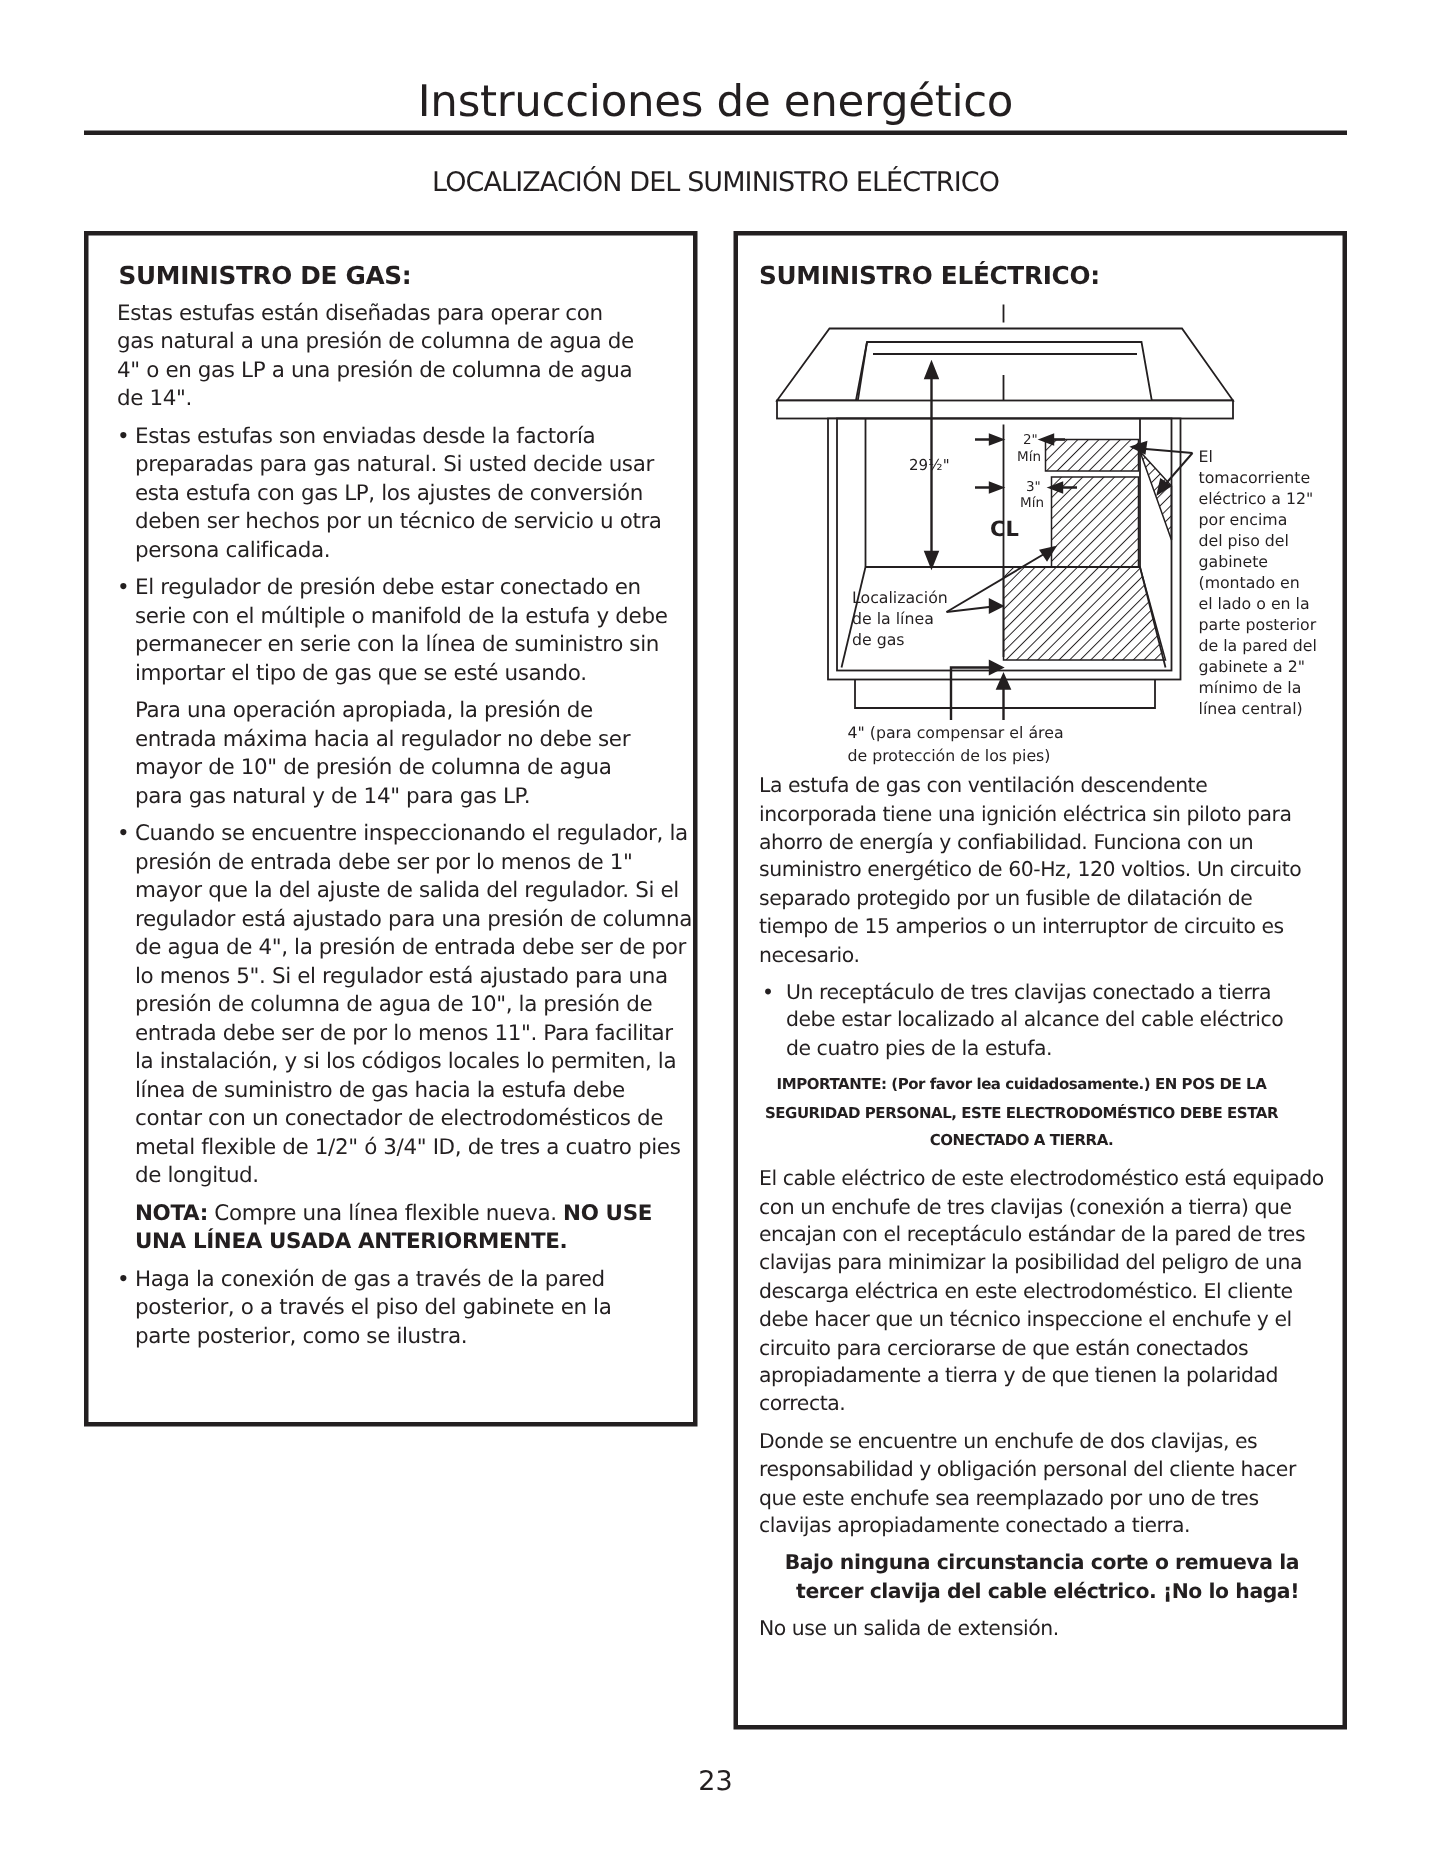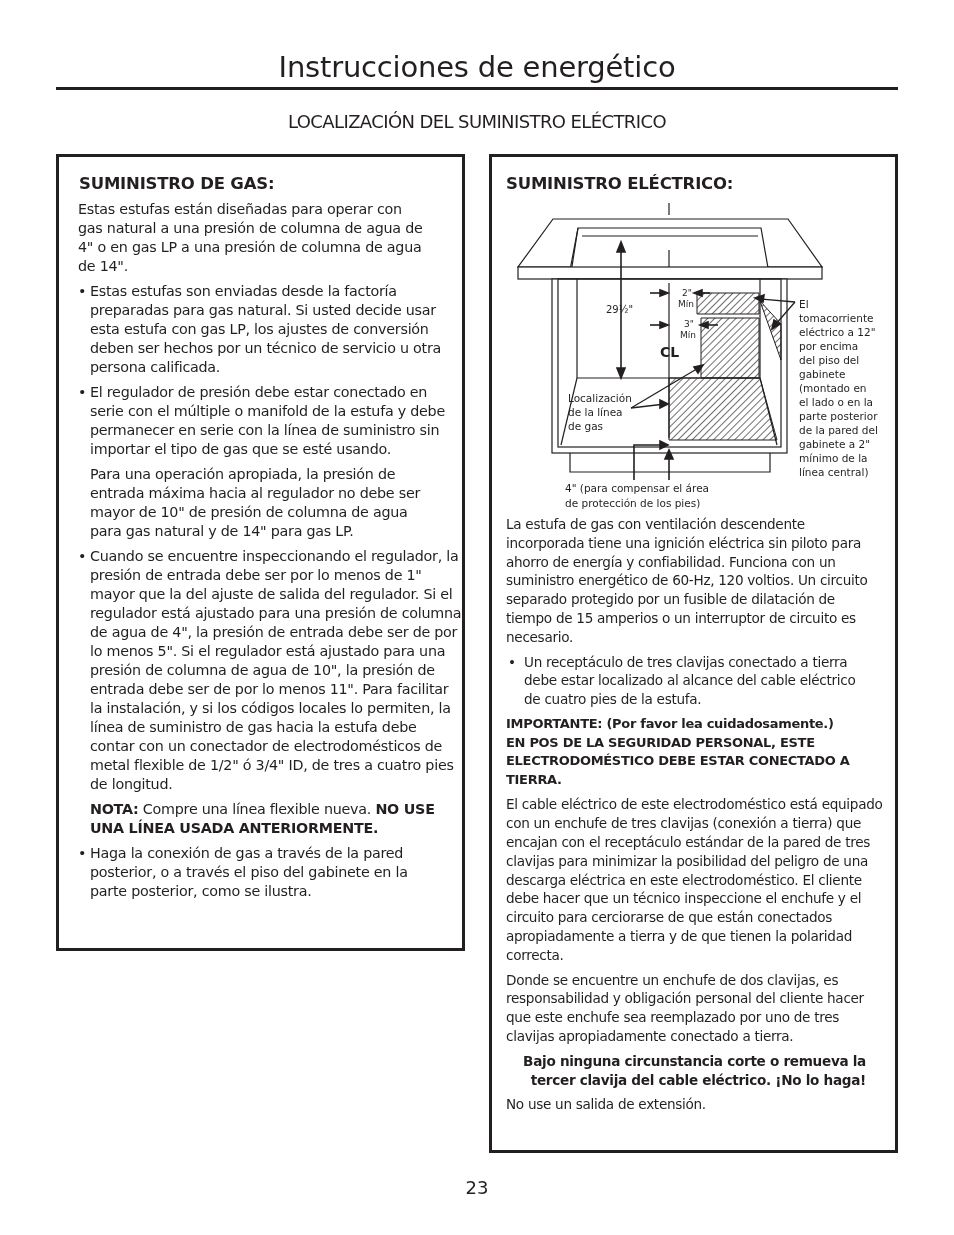--- a/index.html
+++ b/index.html
@@ -157,20 +157,20 @@
     <text x="565" y="507">de protección de los pies)</text>
   </g>
 </svg>
 
 <div class="right-content rtxt">
   <p class="para">La estufa de gas con ventilación descendente incorporada tiene una ignición eléctrica sin piloto para ahorro de energía y confiabilidad. Funciona con un suministro energético de 60-Hz, 120 voltios. Un circuito separado protegido por un fusible de dilatación de tiempo de 15 amperios o un interruptor de circuito es necesario.</p>
   <div class="rbullet" style="width:345px;">
     <span class="dot">•</span>
     <span>Un receptáculo de tres clavijas conectado a tierra debe estar localizado al alcance del cable eléctrico de cuatro pies de la estufa.</span>
   </div>
-  <p class="para bold" style="width:350px; font-size:13px; line-height:18.6px;">IMPORTANTE: (Por favor lea cuidadosamente.) EN POS DE LA SEGURIDAD PERSONAL, ESTE ELECTRODOMÉSTICO DEBE ESTAR CONECTADO A TIERRA.</p>
+  <p class="para bold" style="width:350px; font-size:10px; line-height:18.6px;text-align:center;">IMPORTANTE: (Por favor lea cuidadosamente.) EN POS DE LA SEGURIDAD PERSONAL, ESTE ELECTRODOMÉSTICO DEBE ESTAR CONECTADO A TIERRA.</p>
   <p class="para">El cable eléctrico de este electrodoméstico está equipado con un enchufe de tres clavijas (conexión a tierra) que encajan con el receptáculo estándar de la pared de tres clavijas para minimizar la posibilidad del peligro de una descarga eléctrica en este electrodoméstico. El cliente debe hacer que un técnico inspeccione el enchufe y el circuito para cerciorarse de que están conectados apropiadamente a tierra y de que tienen la polaridad correcta.</p>
   <p class="para">Donde se encuentre un enchufe de dos clavijas, es responsabilidad y obligación personal del cliente hacer que este enchufe sea reemplazado por uno de tres clavijas apropiadamente conectado a tierra.</p>
   <p class="para bold" style="width:360px;text-align:right;">Bajo ninguna circunstancia corte o remueva la tercer clavija del cable eléctrico. ¡No lo haga!</p>
   <p class="para">No use un salida de extensión.</p>
 </div>
 
 <div class="page-number">23</div>
 
 </body></html>

